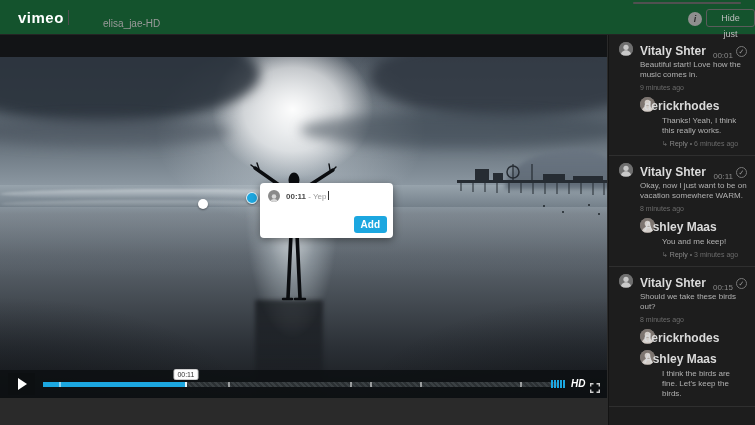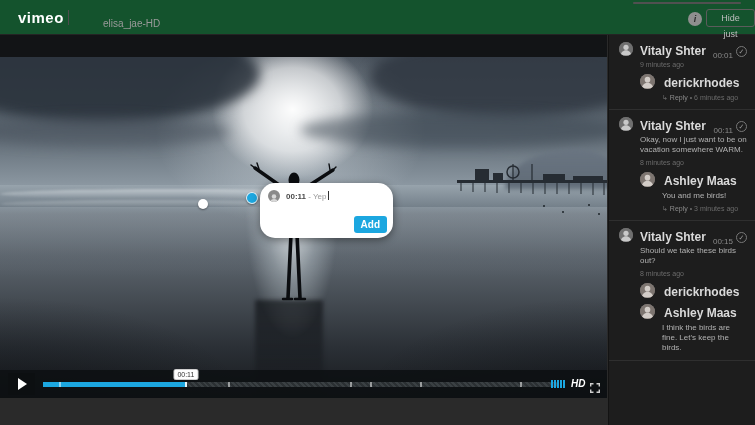--- a/index.html
+++ b/index.html
@@ -58,21 +58,21 @@
 
   
   .note-dot { position:absolute; border-radius:50%; cursor:pointer; z-index:5; }
   .note-dot.white { left:198px; top:164px; width:10px; height:10px; background:#fff;
                     box-shadow:0 1px 2px rgba(0,0,0,.4); }
   .note-dot.blue  { left:246px; top:157px; width:12px; height:12px; background:var(--accent);
                     border:1px solid rgba(255,255,255,.85); box-shadow:0 1px 2px rgba(0,0,0,.4); }
 
   
   .note-popup { position:absolute; left:260px; top:148px; width:133px; height:55px; background:#fff;
-                border-radius:15px; box-shadow:0 2px 8px rgba(0,0,0,.45); z-index:6; }
+                border-radius:4px; box-shadow:0 2px 8px rgba(0,0,0,.45); z-index:6; }
   .np-avatar { position:absolute; left:8px; top:7px; width:12px; height:12px; border-radius:50%;
                background:#8a8a8a; overflow:hidden; }
   .np-text { position:absolute; left:26px; top:8px; font-size:8px; color:#9a9a9a; white-space:nowrap; }
   .np-text b { color:#4a4a4a; }
   .caret { display:inline-block; width:1px; height:9px; background:#333; vertical-align:-1px; margin-left:1px; }
   .add-btn { position:absolute; right:6px; bottom:5px; background:var(--accent); color:#fff; border:none;
              border-radius:3px; font-size:10px; font-weight:bold; padding:3px 7px; cursor:pointer;
              font-family:"Liberation Sans", sans-serif; }
 
   
@@ -108,21 +108,21 @@
   .c-time { color:#8a8a8a; font-size:8px; cursor:pointer;margin-top:8px; }
   .check { width:11px; height:11px; border:1px solid #787878; border-radius:50%; color:#9a9a9a;
            font-size:7px; line-height:9px; text-align:center; cursor:pointer; }
   .c-indent { margin-left:21px; }
   .c-body { color:#b2b2b2; font-size:8px; line-height:10px; margin-top:3px; }
   .c-meta { color:#6b6b6b; font-size:7px; margin-top:4px; }
   .replies { margin-top:6px; }
   .reply { margin-top:5px; }
   .reply .c-head { height:16px; }
   .reply .avatar { width:15px; height:15px; }
-  .reply .c-author { left:24px; }
+  .reply .c-author { left:4px; }
   .r-indent { margin-left:22px; }
   .r-link { color:#8a8a8a; cursor:pointer; }
   .r-arrow { color:#6b6b6b; }
 </style>
 </head>
 <body>
 
 <div class="topbar">
   <span class="logo">vimeo</span>
   <span class="topbar-sep"></span>
@@ -252,34 +252,36 @@
               <path d="M3 23c0-5 4-9 9-9s9 4 9 9z" fill="#c9c9c9"></path>
             </svg>
       </span>
       <span class="c-author">Vitaly Shter</span>
       <span class="c-right">
         <span class="c-time">00:01</span>
         <span class="check">✓</span>
       </span>
     </div>
     <div class="c-indent">
+      <div class="c-body">Beautiful start! Love how the music comes in.</div>
       <div class="c-meta">9 minutes ago</div>
       <div class="replies">
   <div class="reply">
     <div class="c-head">
       <span class="avatar">
         <svg viewBox="0 0 24 24">
                     <rect width="24" height="24" fill="#7d7570"></rect>
                     <circle cx="12" cy="9" r="4.5" fill="#d3cdc8"></circle>
                     <path d="M3 23c0-5 4-9 9-9s9 4 9 9z" fill="#d3cdc8"></path>
                   </svg>
       </span>
       <span class="c-author">derickrhodes</span>
     </div>
     <div class="r-indent">
+      <div class="c-body">Thanks! Yeah, I think this really works.</div>
       <div class="c-meta">
         <span class="r-arrow">↳</span>
         <a class="r-link">Reply</a>
         <span class="r-sep"> • </span>
         <span>6 minutes ago</span>
       </div>
     </div>
   </div>
 </div>
     </div>
@@ -309,21 +311,21 @@
       <span class="avatar">
         <svg viewBox="0 0 24 24">
                     <rect width="24" height="24" fill="#7d7570"></rect>
                     <circle cx="12" cy="9" r="4.5" fill="#d3cdc8"></circle>
                     <path d="M3 23c0-5 4-9 9-9s9 4 9 9z" fill="#d3cdc8"></path>
                   </svg>
       </span>
       <span class="c-author">Ashley Maas</span>
     </div>
     <div class="r-indent">
-      <div class="c-body">You and me birds!</div>
+      <div class="c-body">You and me keep!</div>
       <div class="c-meta">
         <span class="r-arrow">↳</span>
         <a class="r-link">Reply</a>
         <span class="r-sep"> • </span>
         <span>3 minutes ago</span>
       </div>
     </div>
   </div>
 </div>
     </div>

